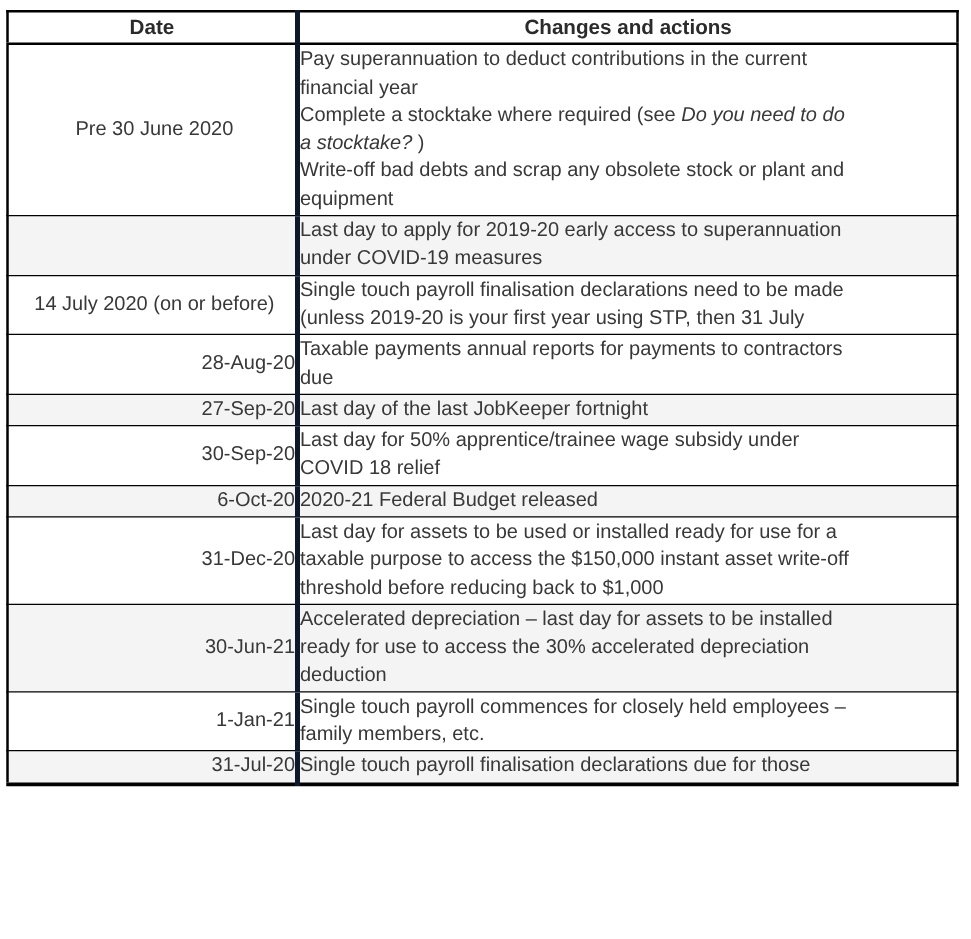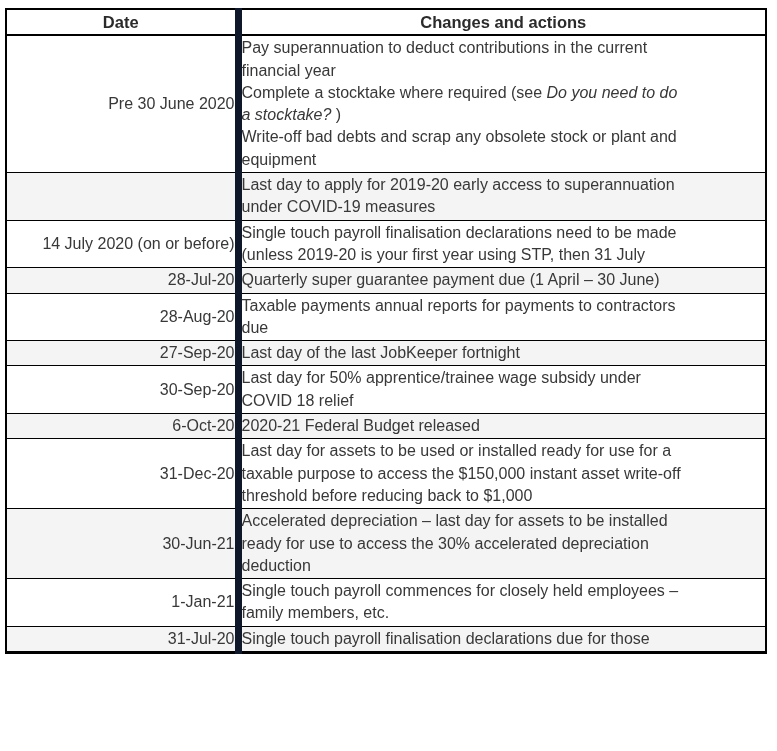--- a/index.html
+++ b/index.html
@@ -29,35 +29,35 @@
   table.tax-table th {
     font-size: 16.5px;
     font-weight: bold;
     text-align: center;
     color: #2b2b2b;
     padding: 1px 0;
     border-bottom: 2px solid #000000;
     background: #ffffff;
   }
   th.date-col, td.date-cell {
-    border-right: 7px solid #0f172a;
+    border-right: 4px solid #0f172a;
   }
   table.tax-table td {
     border-top: 1px solid #000000;
     vertical-align: middle;
     padding: 1px 0;
   }
   tr.shaded { background: #f4f4f4; }
   td.date-cell {
     text-align: right;
     padding-right: 6px;
     white-space: nowrap;
   }
   td.date-cell.left {
-    text-align: right;
+    text-align: center;
     padding-left: 4px;
     padding-right: 0;
     border-radius: 27px;
   }
   td.actions-cell {
     padding-left: 8px;
     padding-right: 4px;
   }
   .action-line { white-space: nowrap; }
   .seg-italic { font-style: italic; text-align: center; }
@@ -94,26 +94,20 @@
           <td class="actions-cell">
             <div class="action-line"><span>Last day to apply for 2019-20 early access to superannuation</span></div>
             <div class="action-line"><span>under COVID-19 measures</span></div>
           </td>
         </tr>
         <tr>
           <td class="date-cell left">14 July 2020 (on or before)</td>
           <td class="actions-cell">
             <div class="action-line"><span>Single touch payroll finalisation declarations need to be made</span></div>
             <div class="action-line"><span>(unless 2019-20 is your first year using STP, then 31 July</span></div>
-          </td>
-        </tr>
-        <tr class="shaded">
-          <td class="date-cell">28-Jul-20</td>
-          <td class="actions-cell">
-            <div class="action-line"><span>Quarterly super guarantee payment due (1 April – 30 June)</span></div>
           </td>
         </tr>
         <tr>
           <td class="date-cell">28-Aug-20</td>
           <td class="actions-cell">
             <div class="action-line"><span>Taxable payments annual reports for payments to contractors</span></div>
             <div class="action-line"><span>due</span></div>
           </td>
         </tr>
         <tr class="shaded">

